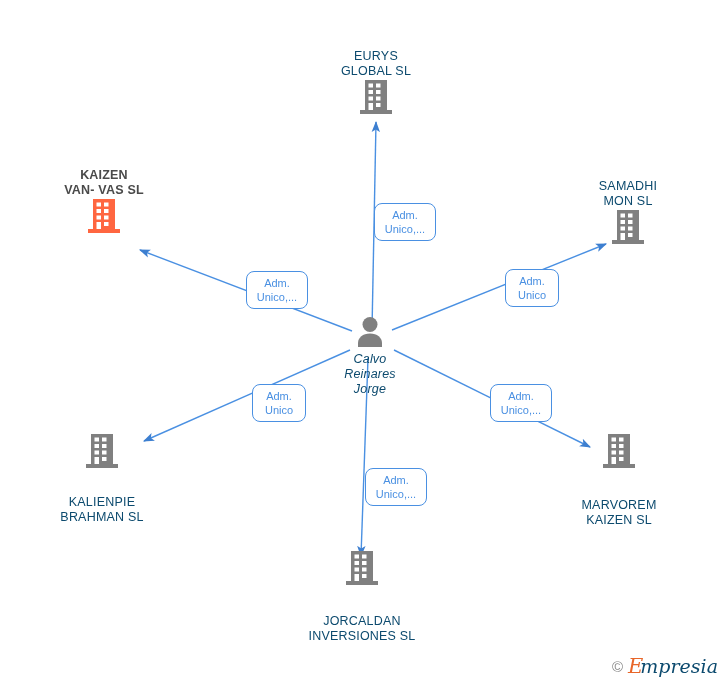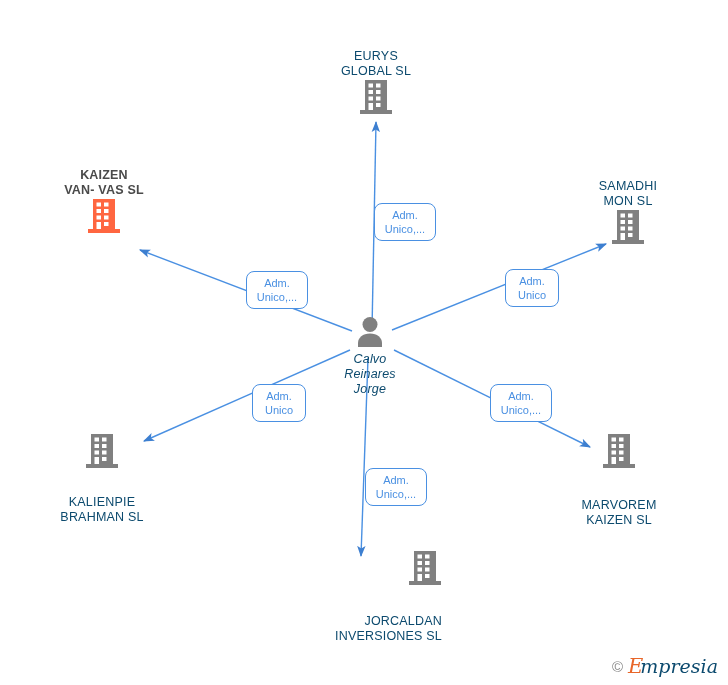--- a/index.html
+++ b/index.html
@@ -189,21 +189,21 @@
             <rect x="17" y="11" width="4.5" height="4" fill="#ffffff"></rect>
             <rect x="9.5" y="17.5" width="4.5" height="4" fill="#ffffff"></rect>
             <rect x="17" y="17.5" width="4.5" height="4" fill="#ffffff"></rect>
             <rect x="9.5" y="24" width="4.5" height="7" fill="#ffffff"></rect>
             <rect x="17" y="24" width="4.5" height="4" fill="#ffffff"></rect>
           </svg></span>
         <div style="height: 25px;"></div>
         <div class="node-label">MARVOREM
 KAIZEN  SL</div>
       </div>
-      <div class="node" style="left: 362px; top: 550px; text-align: right;">
+      <div class="node" style="left: 362px; top: 550px;">
         <span class="node-icon"><svg width="34" height="36" viewBox="0 0 34 36" xmlns="http://www.w3.org/2000/svg">
             <rect x="6" y="1" width="22" height="30" fill="#808080"></rect>
             <rect x="1" y="31" width="32" height="4" fill="#808080"></rect>
             <rect x="9.5" y="4.5" width="4.5" height="4" fill="#ffffff"></rect>
             <rect x="17" y="4.5" width="4.5" height="4" fill="#ffffff"></rect>
             <rect x="9.5" y="11" width="4.5" height="4" fill="#ffffff"></rect>
             <rect x="17" y="11" width="4.5" height="4" fill="#ffffff"></rect>
             <rect x="9.5" y="17.5" width="4.5" height="4" fill="#ffffff"></rect>
             <rect x="17" y="17.5" width="4.5" height="4" fill="#ffffff"></rect>
             <rect x="9.5" y="24" width="4.5" height="7" fill="#ffffff"></rect>

